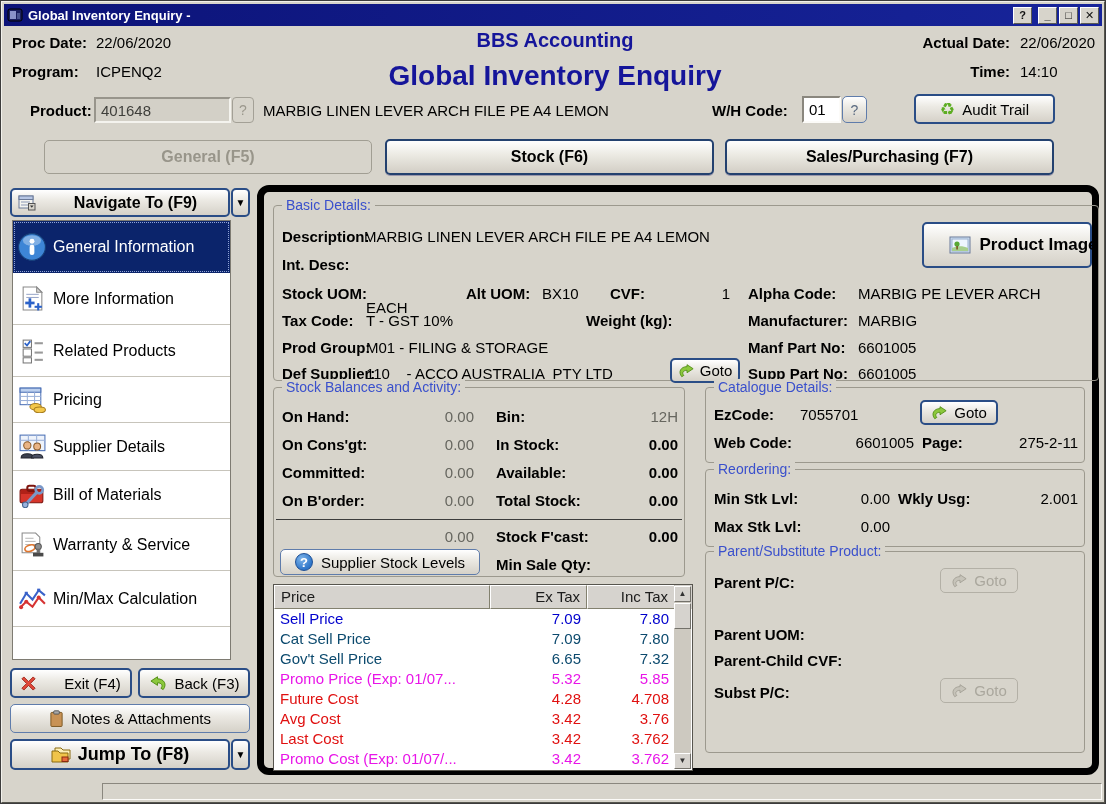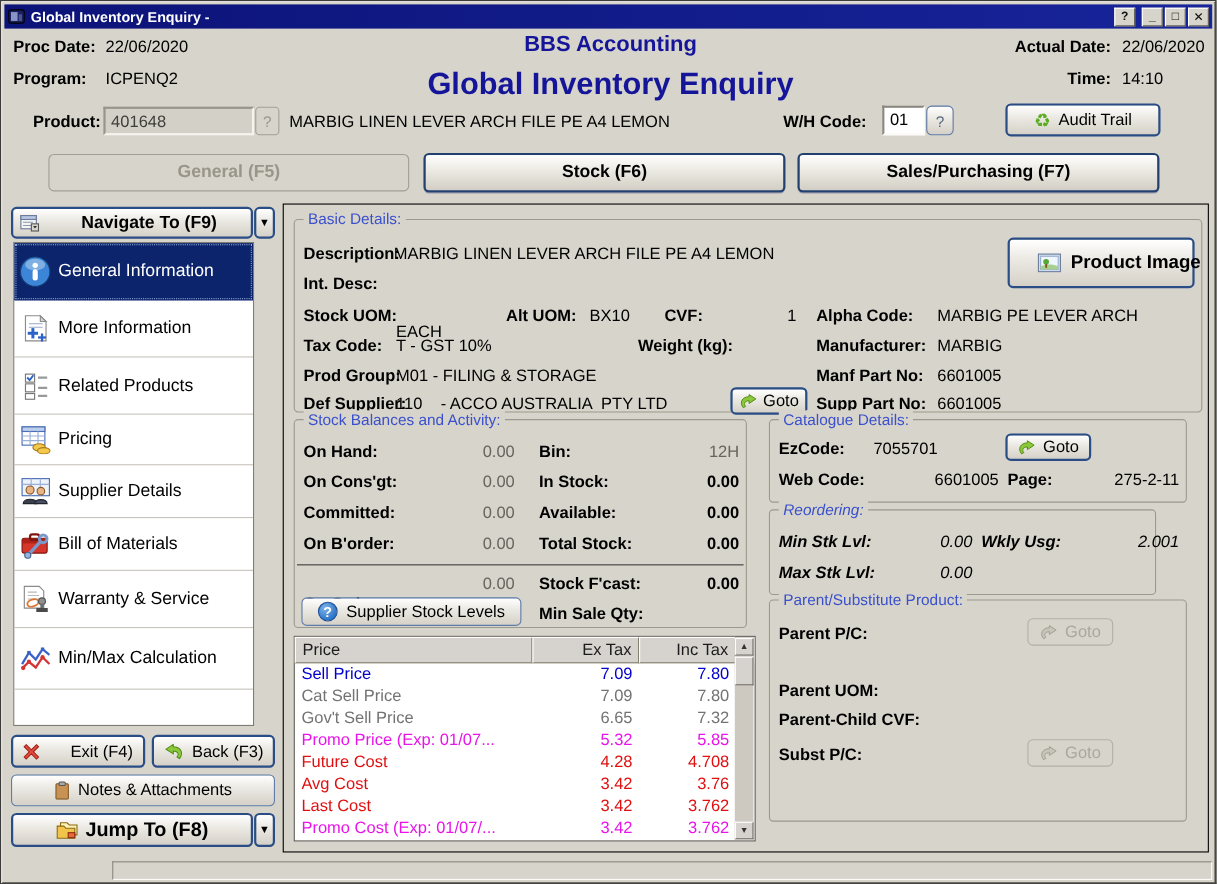--- a/index.html
+++ b/index.html
@@ -54,33 +54,33 @@
   .gb { position:absolute; border:1px solid #9c998e; border-radius:4px; }
   .gb > .legend { position:absolute; top:-9px; left:8px; background:#d7d4cb; padding:0 4px; color:#3a50cc; font-size:14px; }
 
   
   .ptable { position:absolute; background:#fff; border:1px solid #57554e; }
   .phead { display:flex; height:24px; background:#d6d3ce; }
   .phc { border-top:1px solid #fff; border-left:1px solid #fff; border-right:1px solid #83816f; border-bottom:1px solid #83816f;
          font-size:15px; color:#1c1c1c; padding:2px 6px; }
   .prow { display:flex; height:20px; font-size:15px; line-height:19px; }
   .pc { padding:0 6px; overflow:hidden; white-space:nowrap; }
-  .c-blue { color:#0000cd; } .c-black { color:#737373; } .c-magenta { color:#e815e8; } .c-red { color:#e01010; }
+  .c-blue { color:#0000cd; } .c-black { color:#0c4a6e; } .c-magenta { color:#e815e8; } .c-red { color:#e01010; }
   .sb { position:absolute; top:1px; right:1px; bottom:1px; width:17px; background:#cdc9c0; }
   .sbtn { position:absolute; left:0; width:17px; height:16px; background:#d6d3ce; border:1px solid; border-color:#fff #73716a #73716a #fff;
           font-size:8px; text-align:center; line-height:14px; color:#333; }
   .sthumb { position:absolute; left:0; top:17px; width:17px; height:26px; background:#d6d3ce; border:1px solid; border-color:#fff #73716a #73716a #fff; }
 
   .qcircle { display:inline-block; width:18px; height:18px; border-radius:50%; background:radial-gradient(circle at 35% 30%,#7db4ea,#2f76c9 70%);
              border:1px solid #1c4f96; color:#fff; font-weight:bold; font-size:13px; text-align:center; line-height:17px; }
   .recycle { color:#5dad22; font-size:17px; line-height:1; }
   .divider { position:absolute; height:1px; background:#3c3c3c; }
   .statusbar { position:absolute; left:4px; top:780px; width:1098px; height:19px; }
   .statusinner { position:absolute; left:96px; top:1px; right:2px; height:17px; border:1px solid; border-color:#8a877e #fcfbf8 #fcfbf8 #8a877e; }
-  .mainpanel { position:absolute; left:255px; top:183px; width:842px; height:590px; border:1px solid #000000; border-radius:0; }
+  .mainpanel { position:absolute; left:255px; top:183px; width:842px; height:590px; border:7px solid #000000; border-radius:12px; }
   .two-line { white-space:normal; text-align:center; line-height:1.15; }
 </style>
 </head>
 <body>
 
 <div id="app">
 
   <div class="titlebar">
     <span style="display:flex;">
       <svg width="16" height="16" viewBox="0 0 16 16">
@@ -466,21 +466,21 @@
             </svg>
         </span>
         <span class="cap">Goto</span>
       </div>
       <span class="abs lbl" style="left:8px;top:46px;">Web Code:</span>
       <span class="abs val r" style="left:108px;top:46px;width:100px;">6601005</span>
       <span class="abs lbl" style="left:216px;top:46px;">Page:</span>
       <span class="abs val r" style="left:288px;top:46px;width:84px;">275-2-11</span>
     </div>
 
-    <div class="gb" style="left:441px;top:277px;width:352px;height:78px;font-style:italic;">
+    <div class="gb" style="left:441px;top:277px;width:380px;height:78px;">
       <span class="legend">Reordering:</span>
       <span class="abs lbl" style="left:8px;top:20px;">Min Stk Lvl:</span>
       <span class="abs val r" style="left:104px;top:20px;width:80px;">0.00</span>
       <span class="abs lbl" style="left:192px;top:20px;">Wkly Usg:</span>
       <span class="abs val r" style="left:292px;top:20px;width:80px;">2.001</span>
       <span class="abs lbl" style="left:8px;top:48px;">Max Stk Lvl:</span>
       <span class="abs val r" style="left:104px;top:48px;width:80px;">0.00</span>
     </div>
 
     <div class="gb" style="left:441px;top:359px;width:380px;height:202px;">

